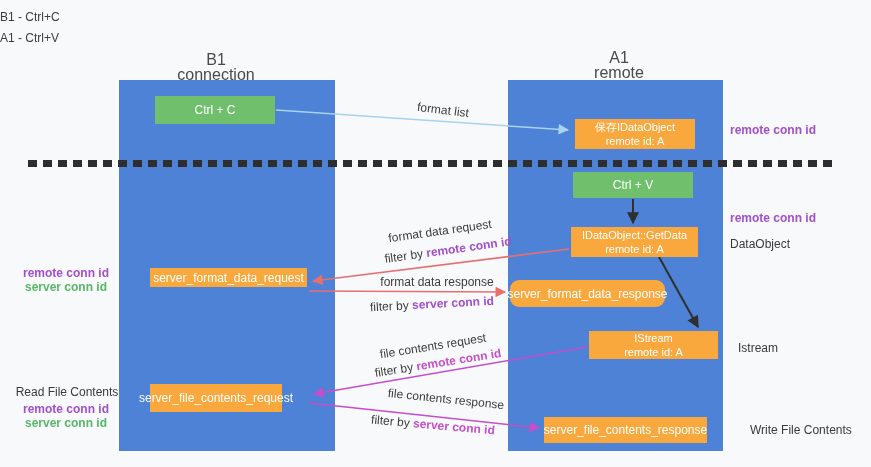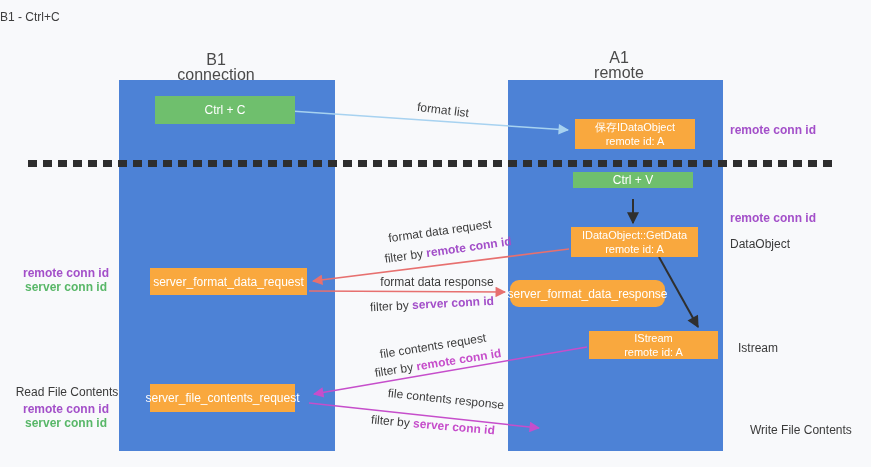--- a/index.html
+++ b/index.html
@@ -33,20 +33,21 @@
   .sideblock { text-align:center; line-height:14px; font-size:12px; }
   svg.arrows { position:absolute; left:0; top:0; pointer-events:none; }
 </style>
 </head>
 <body>
 
 <div id="canvas">
 
   <div class="abs title">
     <div>B1 - Ctrl+C</div>
+    <div>A1 - Ctrl+V</div>
   </div>
 
   <div class="abs lane-header" style="left:116px; top:52px; width:200px;">
     <div>B1</div>
     <div>connection</div>
   </div>
   <div class="abs lane-header" style="left:519px; top:50px; width:200px;">
     <div>A1</div>
     <div>remote</div>
   </div>
@@ -73,55 +74,58 @@
     </defs>
     <path d="M276,110 L568,130" stroke="#a7d2f0" stroke-width="1.5" fill="none" marker-end="url(#mBlue)"></path>
     <path d="M633,199 L633,223" stroke="#2f2f2f" stroke-width="2" fill="none" marker-end="url(#mBlack)"></path>
     <path d="M659,257 L698,327" stroke="#2f2f2f" stroke-width="2" fill="none" marker-end="url(#mBlack)"></path>
     <path d="M569,249 L313,281" stroke="#e7706f" stroke-width="1.5" fill="none" marker-end="url(#mSalmon)"></path>
     <path d="M309,291 L505,292" stroke="#e7706f" stroke-width="1.5" fill="none" marker-end="url(#mSalmon)"></path>
     <path d="M587,347 L314,394" stroke="#c64ecb" stroke-width="1.5" fill="none" marker-end="url(#mMagenta)"></path>
     <path d="M309,403 L539,428" stroke="#c64ecb" stroke-width="1.5" fill="none" marker-end="url(#mMagenta)"></path>
   </svg>
 
-  <div class="abs node green single" style="left:155px; top:96px; width:140px; height:28px;">
+  <div class="abs node green single" style="left:155px; top:96px; width:120px; height:28px;">
     <span>Ctrl + C</span>
   </div>
 
   <div class="abs node orange" style="left:575px; top:119px; width:120px; height:30px;justify-content:center;">
     <span class="l1">保存IDataObject</span>
     <span class="l2">remote id: A</span>
   </div>
 
-  <div class="abs node green single" style="left:573px; top:172px; width:120px; height:16px;">
+  <div class="abs node green single" style="left:573px; top:172px; width:120px; height:26px;">
     <span>Ctrl + V</span>
   </div>
 
   <div class="abs node orange" style="left:571px; top:227px; width:127px; height:30px;">
     <span class="l1">IDataObject::GetData</span>
     <span class="l2">remote id: A</span>
   </div>
 
-  <div class="abs node orange single" style="left:150px; top:268px; width:157px; height:27px;">
+  <div class="abs node orange single" style="left:150px; top:268px; width:157px; height:19px;">
     <span>server_format_data_request</span>
   </div>
 
   <div class="abs node orange single" style="left:510px; top:280px; width:155px; height:27px;border-radius:9px;">
     <span>server_format_data_response</span>
   </div>
 
   <div class="abs node orange" style="left:589px; top:331px; width:129px; height:28px;">
     <span class="l1">IStream</span>
     <span class="l2">remote id: A</span>
   </div>
 
-  <div class="abs node orange single" style="left:150px; top:384px; width:145px; height:28px;">
+  <div class="abs node orange single" style="left:150px; top:384px; width:132px; height:28px;">
     <span>server_file_contents_request</span>
   </div>
 
+  <div class="abs node orange single" style="left:544px; top:417px; width:163px; height:26px;">
+    <span>server_file_contents_response</span>
+  </div>
 
   <div class="abs lbl center" style="left:443px; top:110px; transform:translate(-50%,-50%) rotate(7deg);">format list</div>
 
   <div class="abs lbl center" style="left:440px; top:231px; transform:translate(-50%,-50%) rotate(-8deg);">format data request</div>
   <div class="abs lbl center" style="left:448px; top:250px; transform:translate(-50%,-50%) rotate(-8deg);">
     <span>filter by</span>
     <span class="purple">remote conn id</span>
   </div>
 
   <div class="abs lbl center" style="left:437px; top:282px; transform:translate(-50%,-50%);">format data response</div>

